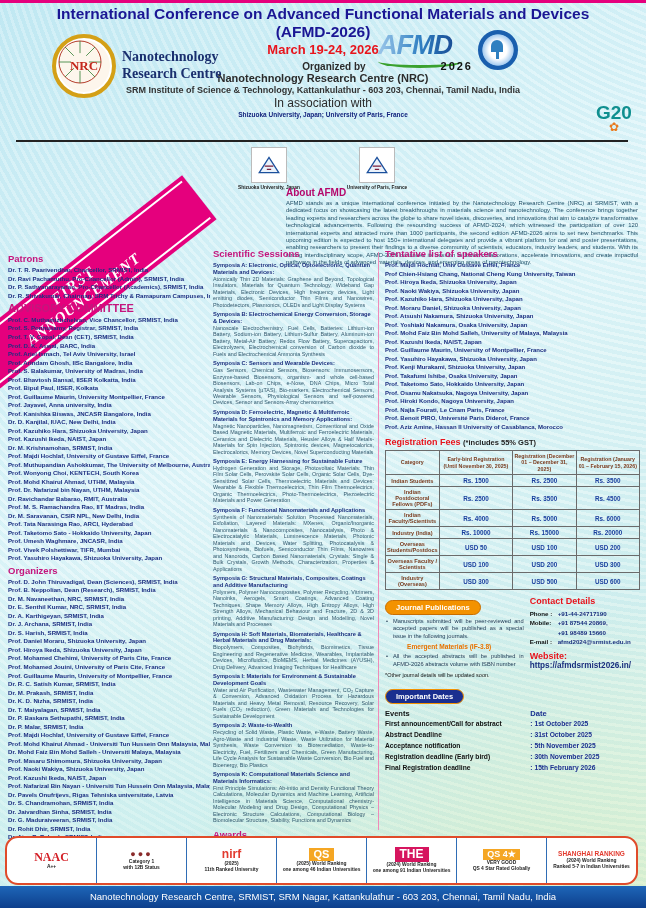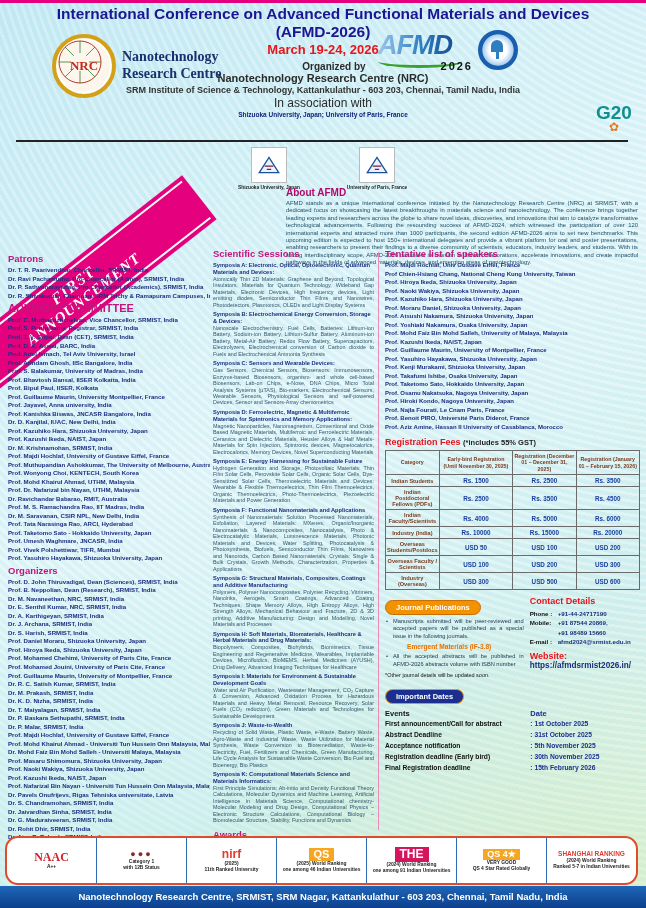--- a/index.html
+++ b/index.html
@@ -126,21 +126,21 @@
   .acc-cap1,.acc-cap2{font-size:4.9px;font-weight:bold;color:#222;line-height:1.25;}
   div.acc-cell:nth-of-type(1) .acc-logo{color:#d42027;font-family:"Liberation Serif",serif;}
   div.acc-cell:nth-of-type(2) .acc-logo{color:#8a2b2b;font-size:9px;letter-spacing:2px;}
   div.acc-cell:nth-of-type(3) .acc-logo{color:#e23a2e;}
   div.acc-cell:nth-of-type(4) .acc-logo{color:#fff;background:#f5a623;padding:1px 5px;font-size:11px;}
   div.acc-cell:nth-of-type(5) .acc-logo{color:#fff;background:#d6155f;padding:1px 5px;font-size:12px;}
   div.acc-cell:nth-of-type(6) .acc-logo{color:#fff;background:#f5a623;padding:1px 4px;font-size:9px;}
   div.acc-cell:nth-of-type(7) .acc-logo{color:#e23a2e;font-size:6.5px;}
   
   .footer{position:absolute;left:0;top:886px;width:646px;height:22px;line-height:22px;text-align:center;
-     background:linear-gradient(#1e66b8,#0d3f8c);color:#fff;font-weight:bold;font-size:9.5px;}
+     background:linear-gradient(#1e66b8,#0d3f8c);color:#fff;font-weight:normal;font-size:9.5px;}
 </style>
 </head>
 <body>
 
 <div class="poster">
   <div class="top-strip"></div>
 
   <div class="header">
     <div class="title1">International Conference on Advanced Functional Materials and Devices</div>
     <div class="title2">(AFMD-2026)</div>

